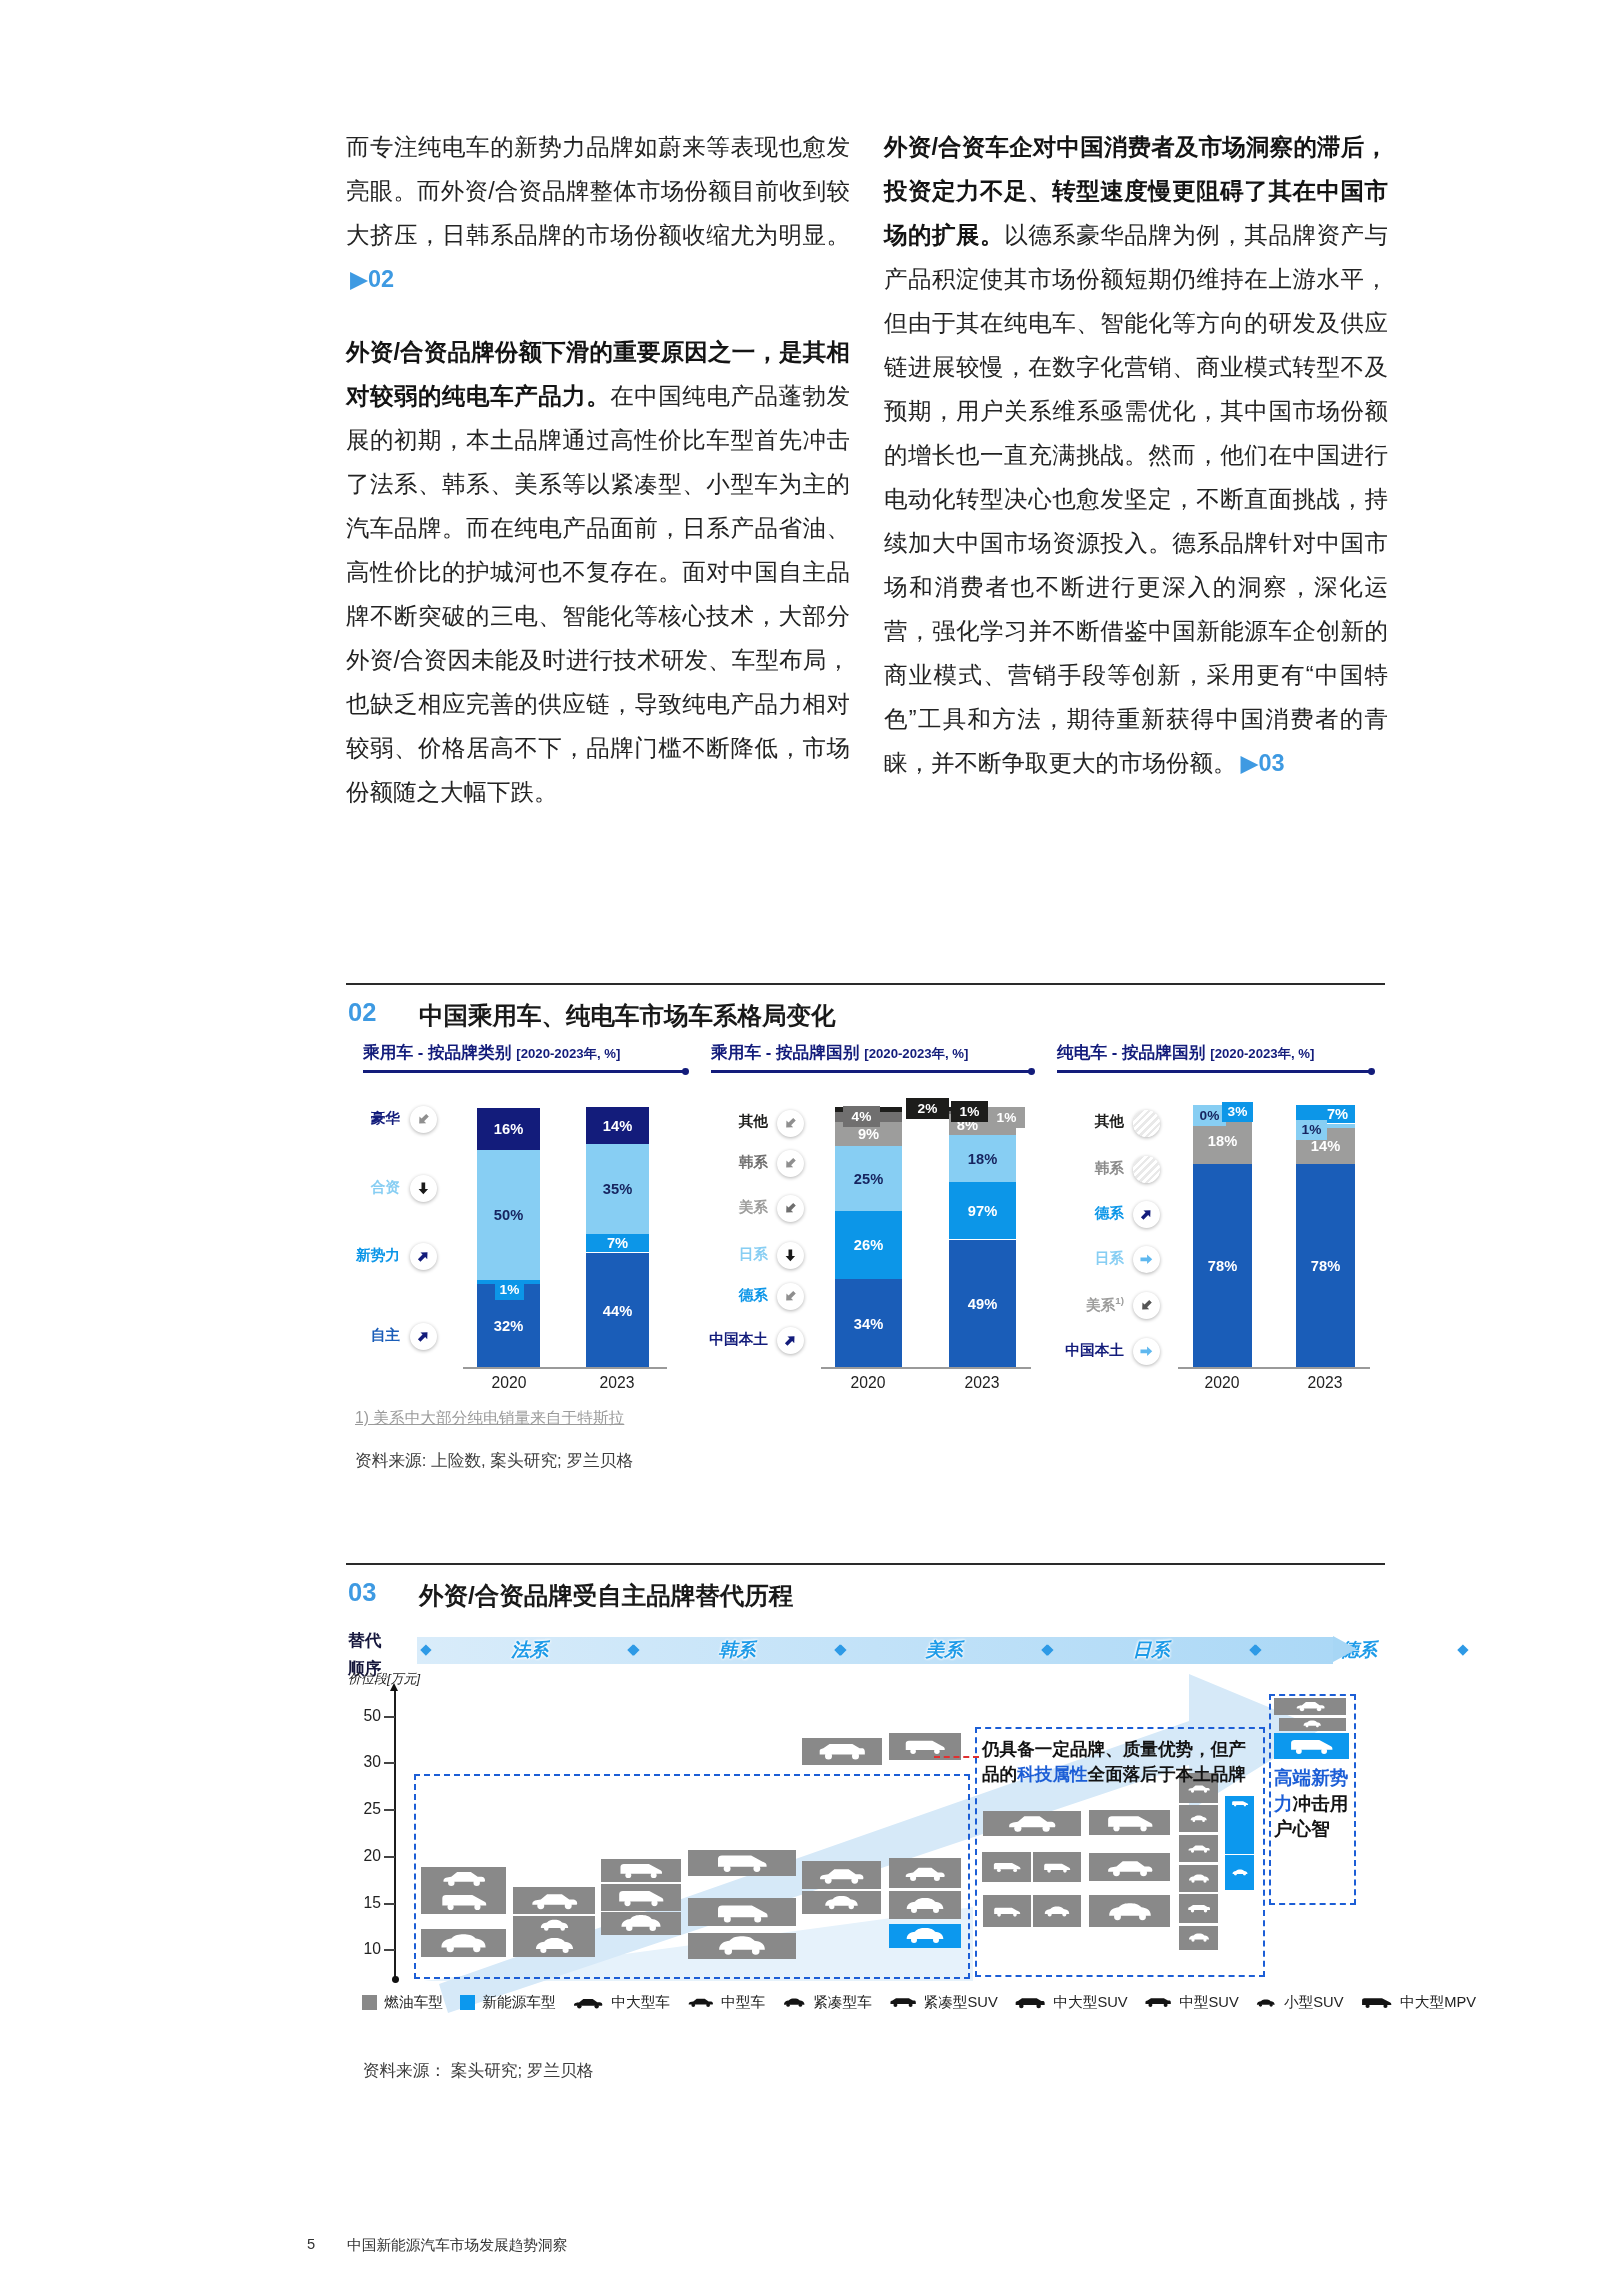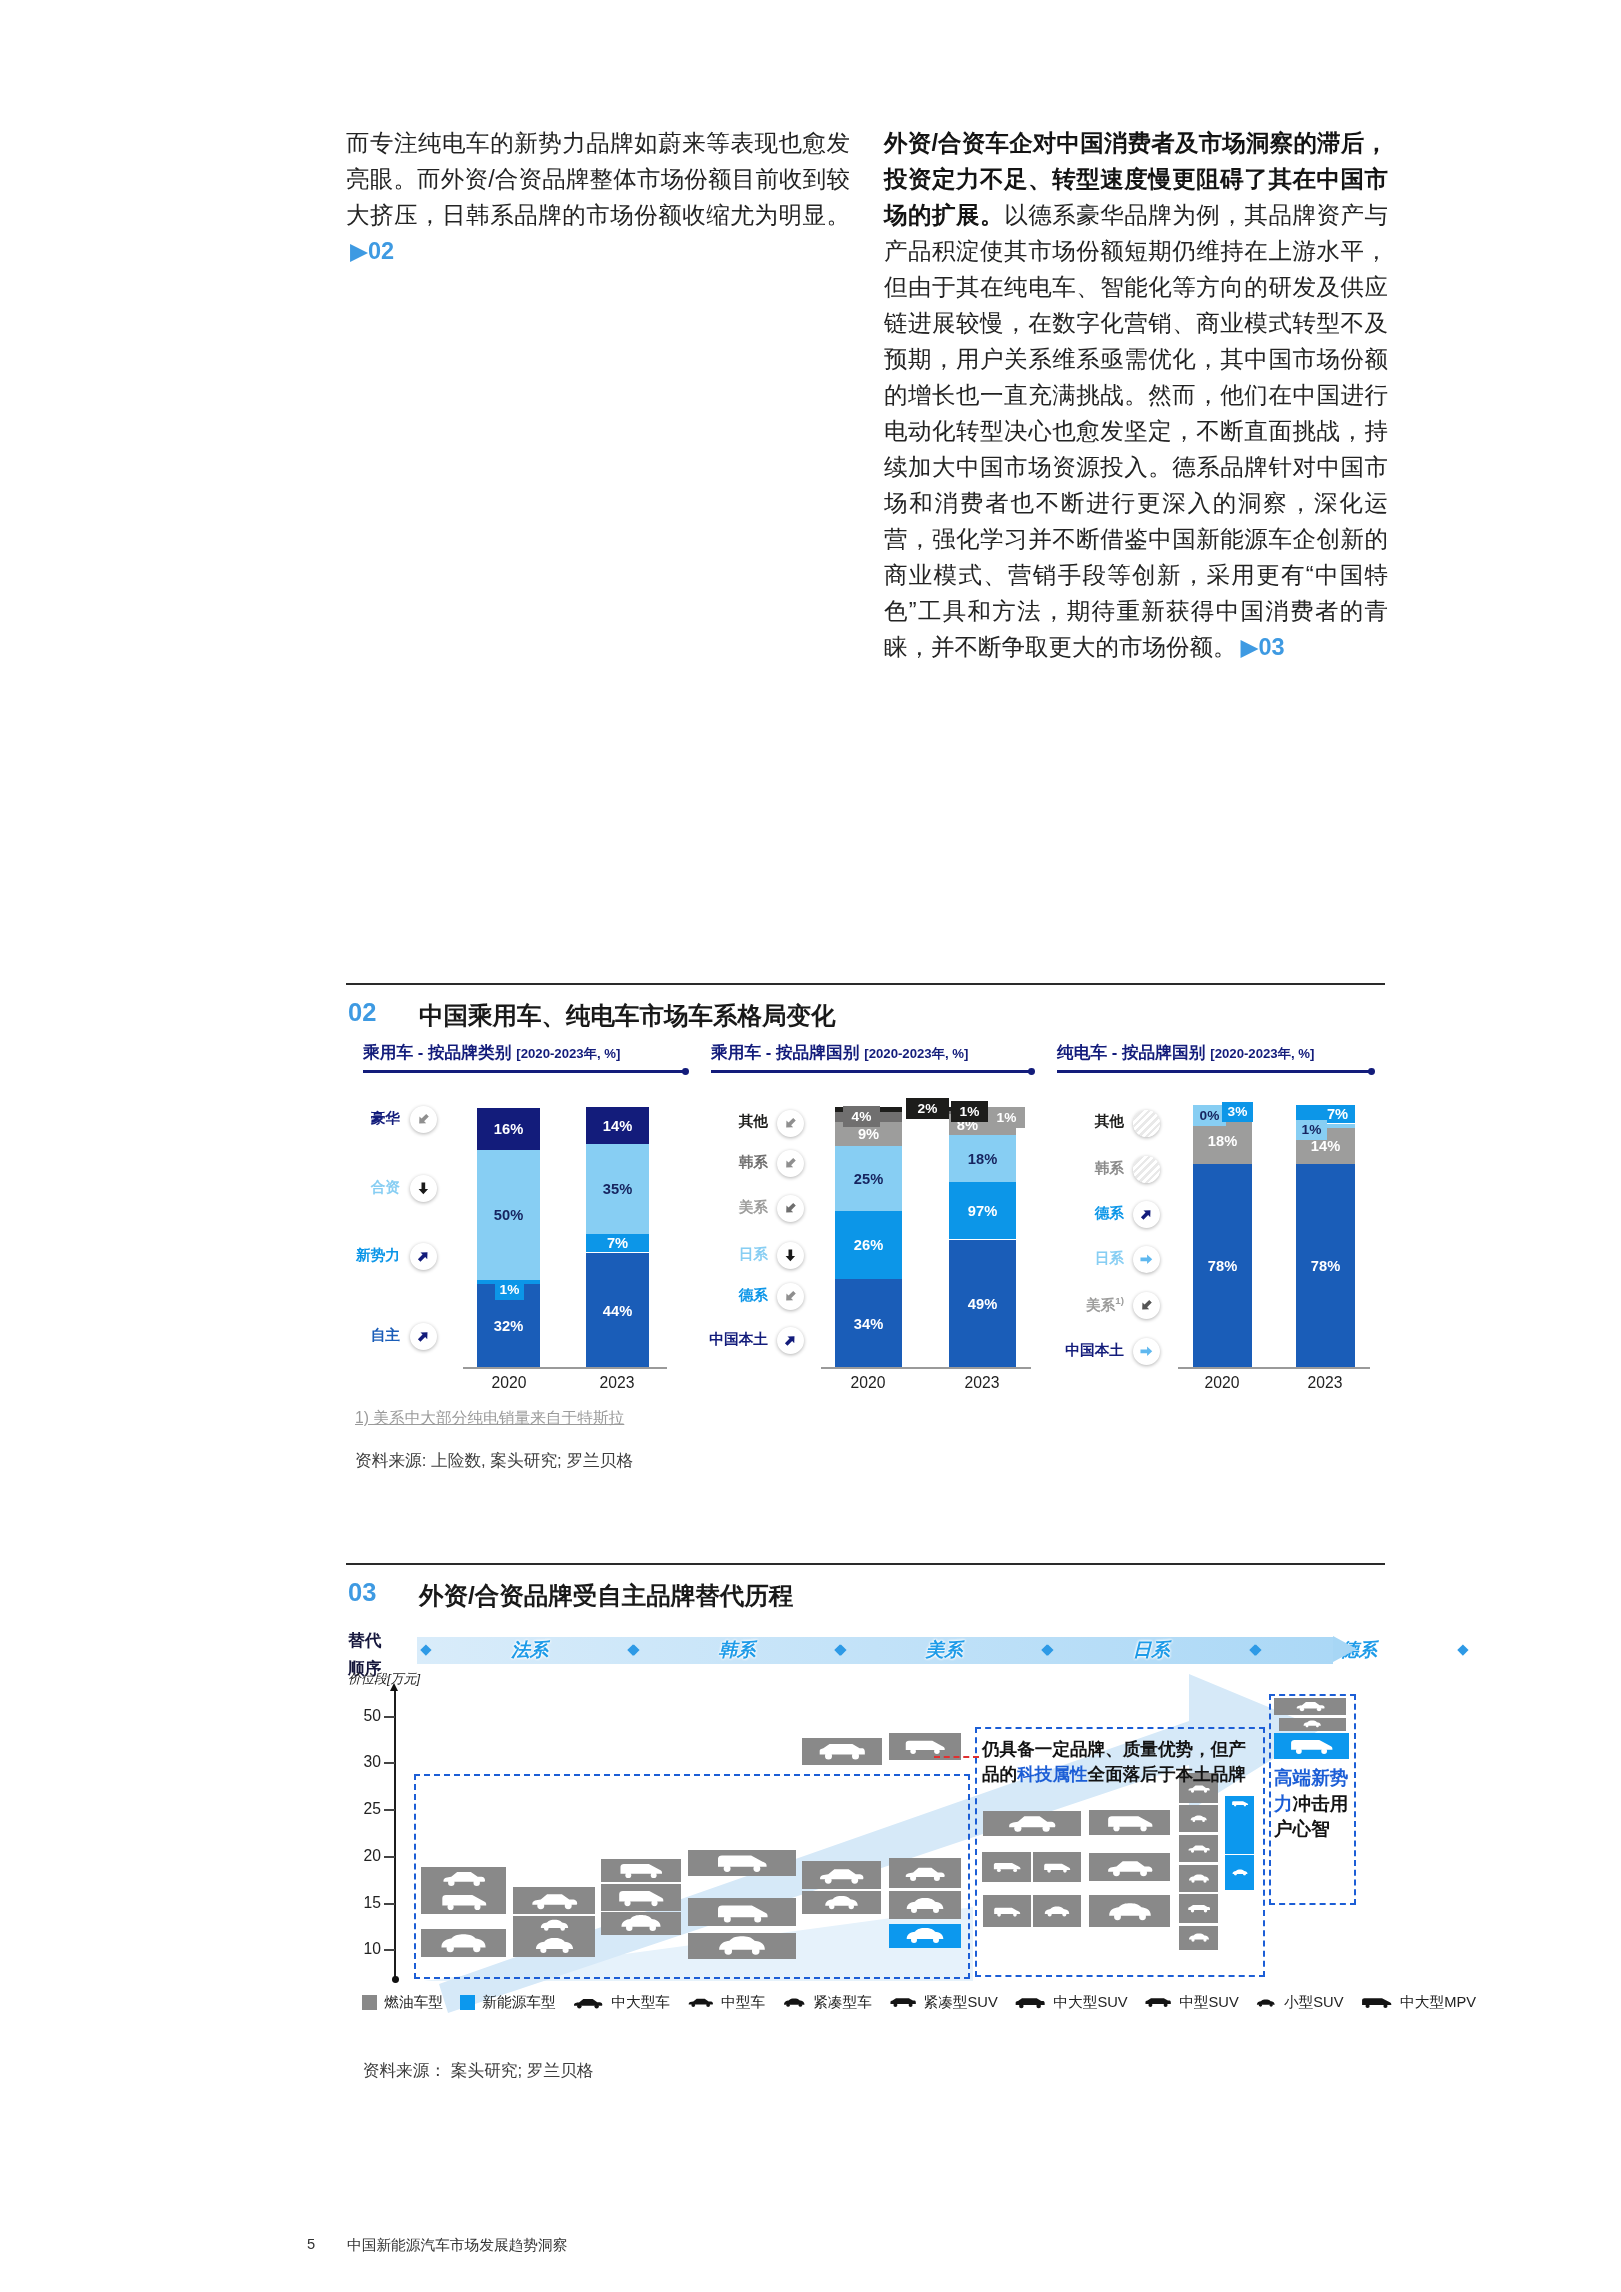--- a/index.html
+++ b/index.html
@@ -1,20 +1,20 @@
 <!DOCTYPE html>
 <html><head>
 <meta charset="utf-8">
 <style>
   html,body{margin:0;padding:0;background:#ffffff;}
   body{width:1621px;height:2293px;position:relative;overflow:hidden;
        font-family:"Liberation Sans","DejaVu Sans",sans-serif;color:#222;}
   .page{position:absolute;left:0;top:0;width:1621px;height:2293px;background:#fff;}
   
-  .col{position:absolute;width:504px;font-size:23.5px;line-height:36px;color:#232323;text-align:justify;}
+  .col{position:absolute;width:504px;font-size:23.5px;line-height:44px;color:#232323;text-align:justify;}
   .col p{margin:0 0 29px 0;}
   .run-b{font-weight:700;color:#141414;}
   .run-link{color:#3e9ae2;font-weight:700;padding-left:3.9px;}
   .run-blue{color:#1c5ed6;}
   
   .rule{position:absolute;left:346px;width:1039px;height:2px;background:#2a2a2a;}
   .secnum{position:absolute;color:#3e9ae2;font-weight:700;font-size:25.5px;}
   .sectitle{position:absolute;color:#191919;font-weight:700;font-size:24.5px;white-space:nowrap;}
   
   .sub{position:absolute;color:#131c7b;font-weight:700;font-size:16.7px;white-space:nowrap;}
@@ -102,20 +102,21 @@
       <symbol id="sym-suv" viewBox="0 0 48 18">
         <path fill="currentColor" d="M2.5 12 V8.5 C2.5 7 4 6.5 6 6 L12 2 H34 L41 6 H44 C45.5 6.5 46 8 46 9.5 V12 H2.5 Z"></path>
         <circle fill="currentColor" cx="11" cy="13.5" r="3.4"></circle>
           <circle fill="currentColor" cx="37" cy="13.5" r="3.4"></circle>
       </symbol>
     </defs>
   </svg>
 
   <div class="col" style="left:346px;top:125px;">
     <p><span>而专注纯电车的新势力品牌如蔚来等表现也愈发亮眼。而外资/合资品牌整体市场份额目前收到较大挤压，日韩系品牌的市场份额收缩尤为明显。</span><span class="run-link">▶02</span></p>
+    <p><span class="run-b">外资/合资品牌份额下滑的重要原因之一，是其相对较弱的纯电车产品力。</span><span>在中国纯电产品蓬勃发展的初期，本土品牌通过高性价比车型首先冲击了法系、韩系、美系等以紧凑型、小型车为主的汽车品牌。而在纯电产品面前，日系产品省油、高性价比的护城河也不复存在。面对中国自主品牌不断突破的三电、智能化等核心技术，大部分外资/合资因未能及时进行技术研发、车型布局，也缺乏相应完善的供应链，导致纯电产品力相对较弱、价格居高不下，品牌门槛不断降低，市场份额随之大幅下跌。</span></p>
   </div>
   <div class="col" style="left:884px;top:125px;">
     <p><span class="run-b">外资/合资车企对中国消费者及市场洞察的滞后，投资定力不足、转型速度慢更阻碍了其在中国市场的扩展。</span><span>以德系豪华品牌为例，其品牌资产与产品积淀使其市场份额短期仍维持在上游水平，但由于其在纯电车、智能化等方向的研发及供应链进展较慢，在数字化营销、商业模式转型不及预期，用户关系维系亟需优化，其中国市场份额的增长也一直充满挑战。然而，他们在中国进行电动化转型决心也愈发坚定，不断直面挑战，持续加大中国市场资源投入。德系品牌针对中国市场和消费者也不断进行更深入的洞察，深化运营，强化学习并不断借鉴中国新能源车企创新的商业模式、营销手段等创新，采用更有“中国特色”工具和方法，期待重新获得中国消费者的青睐，并不断争取更大的市场份额。</span><span class="run-link">▶03</span></p>
   </div>
 
   <div class="rule" style="top:983px;"></div>
   <span class="secnum" style="left:348px;top:998px;">02</span>
   <span class="sectitle" style="left:419px;top:999px;">中国乘用车、纯电车市场车系格局变化</span>
   <div class="footnote" style="left:355px;top:1408px;">1) 美系中大部分纯电销量来自于特斯拉</div>
   <div class="source" style="left:355px;top:1449px;">资料来源: 上险数, 案头研究; 罗兰贝格</div>

